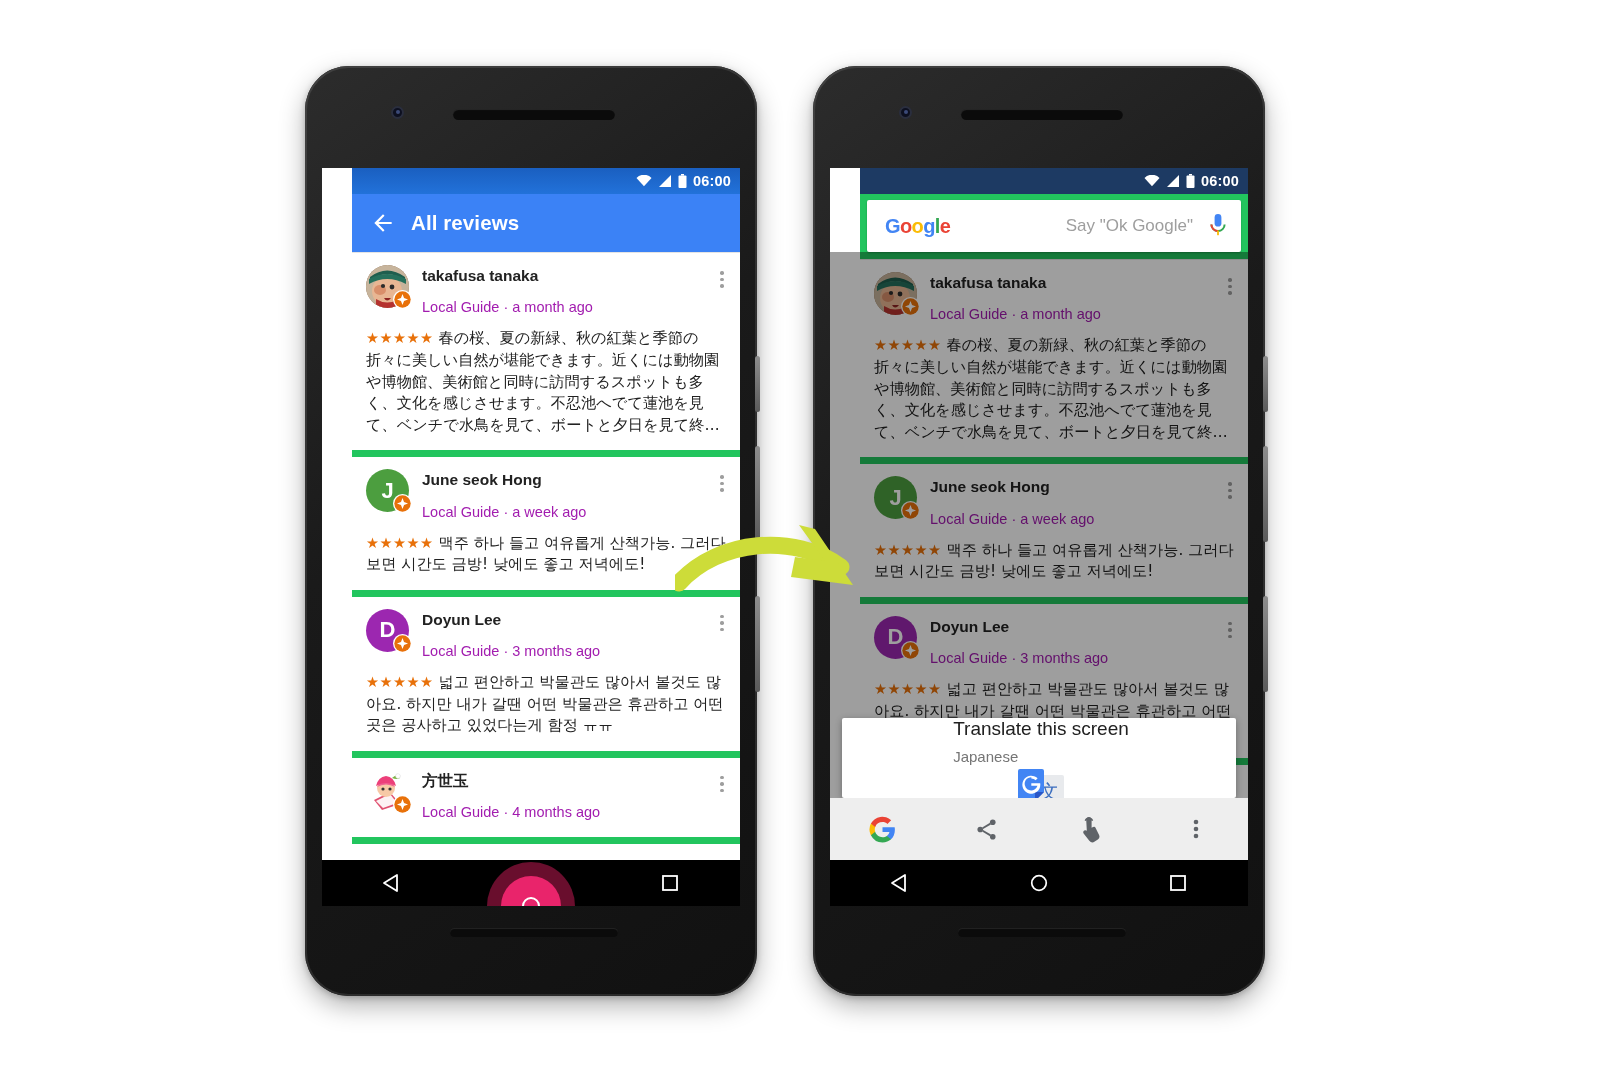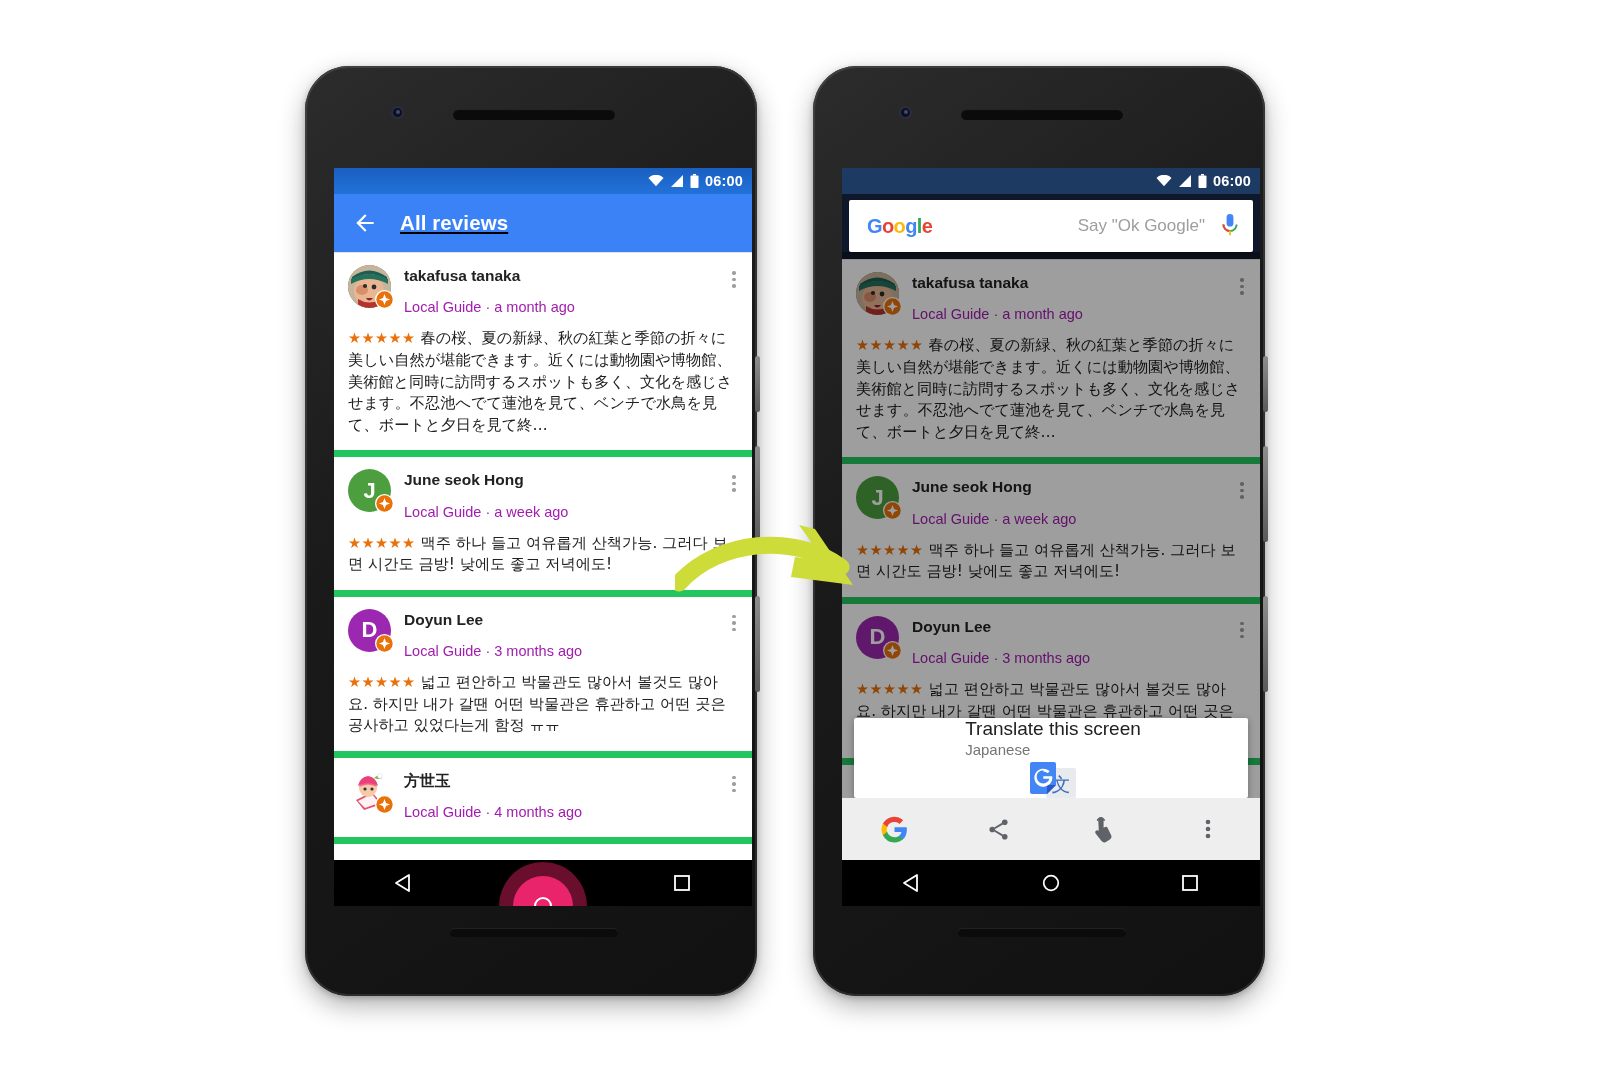--- a/index.html
+++ b/index.html
@@ -43,42 +43,42 @@
              box-shadow: inset 0 1px 1px rgba(255,255,255,.10); }
   .btn-power { position:absolute; right:-3px; top:290px; width:5px; height:56px;
                border-radius:3px; background:linear-gradient(180deg,#8d8d8d,#5a5a5a); }
   .btn-vol { position:absolute; right:-3px; top:380px; width:5px; height:96px;
              border-radius:3px; background:linear-gradient(180deg,#8d8d8d,#5a5a5a); }
   .btn-vol2 { position:absolute; right:-3px; top:530px; width:5px; height:96px;
              border-radius:3px; background:linear-gradient(180deg,#8d8d8d,#5a5a5a); }
 
   
   .screen {
-    position:absolute; left:29px; top:102px; width:418px; height:738px;
-    background:#ffffff; overflow:hidden;
+    position:absolute; left:17px; top:102px; width:418px; height:738px;
+    background:#ffffff; overflow:hidden;padding-left:30px;
   }
 
   
   .statusbar { height:26px; display:flex; align-items:center; justify-content:flex-end;
                padding-right:9px; gap:6px; }
   .statusbar.blue { background:#1b64c8; background:linear-gradient(180deg,#1a5fc0,#2272da); }
   .statusbar.dark { background:#1d3a63; }
   .sb-time { color:#fff; font-size:14.5px; font-weight:bold; letter-spacing:.2px; }
   .ico-wifi { width:16px; height:12px; }
   .ico-sig  { width:14px; height:12px; }
   .ico-bat  { width:9px;  height:14px; }
 
   
   .appbar { height:58px; background:#3b82f6; display:flex; align-items:center;
-            padding-left:18px; gap:22px;text-decoration:underline; }
+            padding-left:18px; gap:15px; }
   .appbar .back { width:26px; height:26px; flex:0 0 auto; }
   .appbar .title { color:#fff; font-size:20.5px; font-weight:bold; letter-spacing:.1px; }
 
   
-  .gbar-wrap { background:#0f172a; padding:6px 7px 7px 7px; }
+  .gbar-wrap { background:#22c55e; padding:6px 7px 7px 7px; }
   .gbar { background:#fff; height:52px; border-radius:2px; display:flex; align-items:center;
           padding:0 14px 0 18px; box-shadow:0 1px 2px rgba(0,0,0,.25); }
   .glogo { font-size:20px; font-weight:bold; letter-spacing:-.6px; white-space:nowrap; }
   .glogo .b{color:#4285F4}.glogo .r{color:#EA4335}.glogo .y{color:#FBBC05}.glogo .g{color:#34A853}
   .gbar .hint { flex:1; text-align:right; color:#9e9e9e; font-size:17px; padding-right:16px; white-space:nowrap; }
   .mic { width:18px; height:26px; flex:0 0 auto; }
 
   
   .reviews { background:#fff; }
   .review { padding:12px 14px 14px 14px; border-bottom:7px solid #22c55e; position:relative; }
@@ -103,21 +103,21 @@
   
   .scrim { position:absolute; left:0; right:0; top:0; bottom:0;
            background:rgba(0,0,0,.38); pointer-events:none; }
 
   
   .tcard { position:absolute; left:12px; right:12px; bottom:108px; height:80px;
            background:#fff; border-radius:2px; display:flex; align-items:center;
            padding:0 16px 0 20px; box-shadow:0 2px 7px rgba(0,0,0,.32);flex-direction:column; }
   .tcard-text { flex:1; }
   .tcard-title { font-size:19px; color:#212121; line-height:1.2; }
-  .tcard-sub { font-size:15px; color:#757575; margin-top:0; }
+  .tcard-sub { font-size:15px; color:#757575; margin-top:7px; }
   .tr-icon { width:54px; height:48px; flex:0 0 auto; }
 
   
   .actionbar { position:absolute; left:0; right:0; bottom:46px; height:62px;
                background:#eeeeee; display:flex; align-items:center; }
   .act { flex:1; display:flex; align-items:center; justify-content:center; }
 
   
   .navbar { position:absolute; left:0; right:0; bottom:0; height:46px; background:#000;
             display:flex; align-items:center; }

